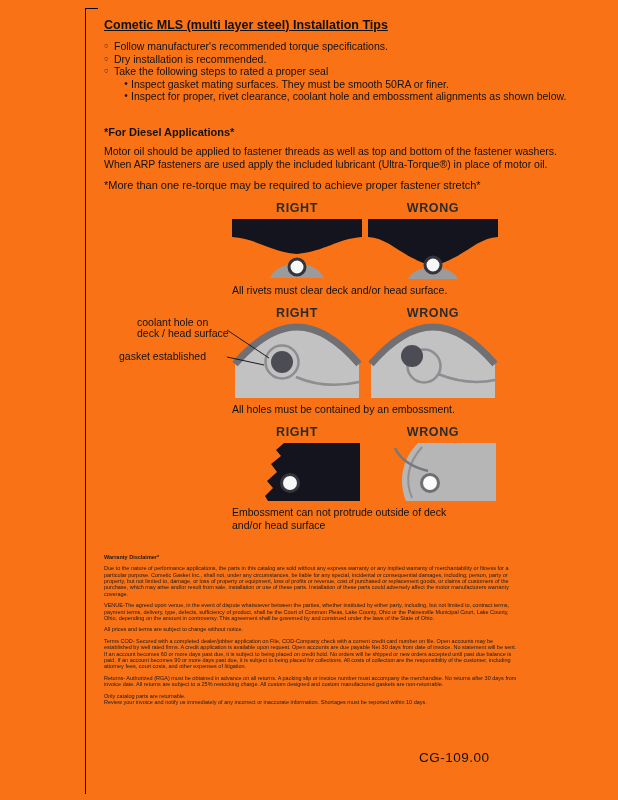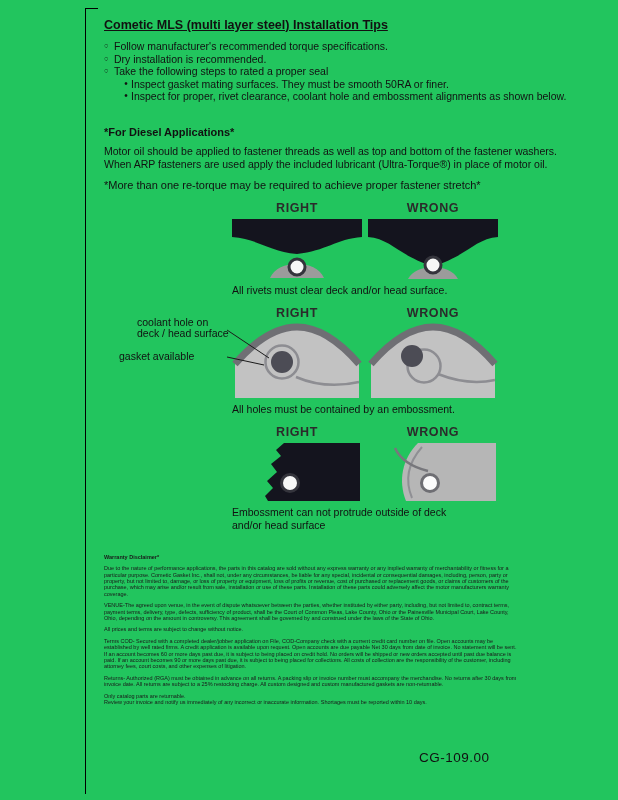--- a/index.html
+++ b/index.html
@@ -1,17 +1,17 @@
 <!DOCTYPE html>
 <html><head>
 <meta charset="utf-8">
 <style>
   html,body { margin:0; padding:0; background:#e8e8e8; }
   .page {
-    position:relative; width:618px; height:800px; background:#22c55e;
+    position:relative; width:618px; height:800px; background:#f97316;
     font-family:"Liberation Sans", sans-serif; color:#111; overflow:hidden;
     margin:0 auto;
   }
   .left-rule { position:absolute; left:85px; top:8px; width:1px; height:786px; background:#000; }
   .top-tick  { position:absolute; left:85px; top:8px; width:13px; height:1px; background:#000; }
 
   .content { position:absolute; left:104px; top:18px; width:474px; }
 
   .title { font-size:12.5px; font-weight:bold; text-decoration:underline; margin:0 0 8px 0; }
 
@@ -106,21 +106,21 @@
       <div class="fig-caption">All rivets must clear deck and/or head surface.</div>
     </div>
 
     <div class="figure">
       <svg class="leader-svg" viewBox="0 0 385 110">
         <line x1="110" y1="24" x2="152" y2="52" stroke="#1a1a1a" stroke-width="1"></line>
         <line x1="110" y1="51" x2="147" y2="59" stroke="#1a1a1a" stroke-width="1"></line>
       </svg>
       <div class="fig-label label-coolant">coolant hole on
 deck / head surface</div>
-      <div class="fig-label label-embossment">gasket available</div>
+      <div class="fig-label label-embossment">gasket established</div>
       <div class="fig-headers">
         <span>RIGHT</span>
         <span>WRONG</span>
       </div>
       <div class="fig-panels">
         <div class="panel">
           <svg viewBox="0 0 130 78" width="130" height="78">
             <path d="M3,76 V42 C28,13 48,5 65,5 C82,5 102,13 127,42 V76 Z" fill="#c2c2c2"></path>
             <path d="M3,42 C28,13 48,5 65,5 C82,5 102,13 127,42" fill="none" stroke="#6f6f74" stroke-width="7"></path>
             <path d="M64,55 C85,64 105,65 127,60" fill="none" stroke="#8d8d92" stroke-width="2.5"></path>

